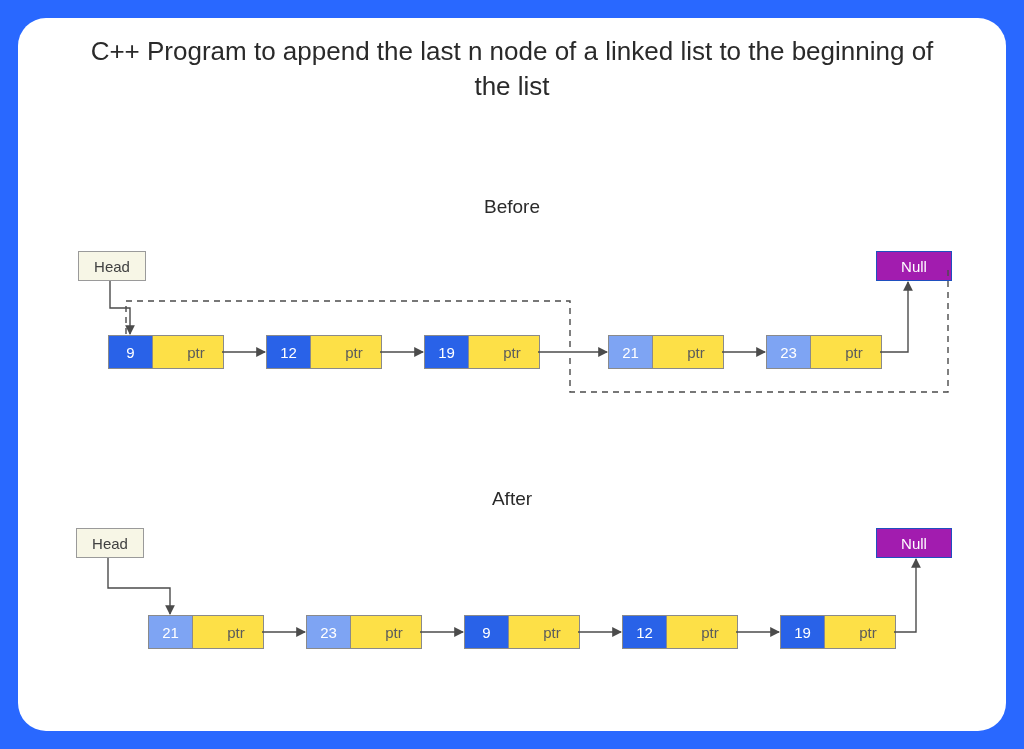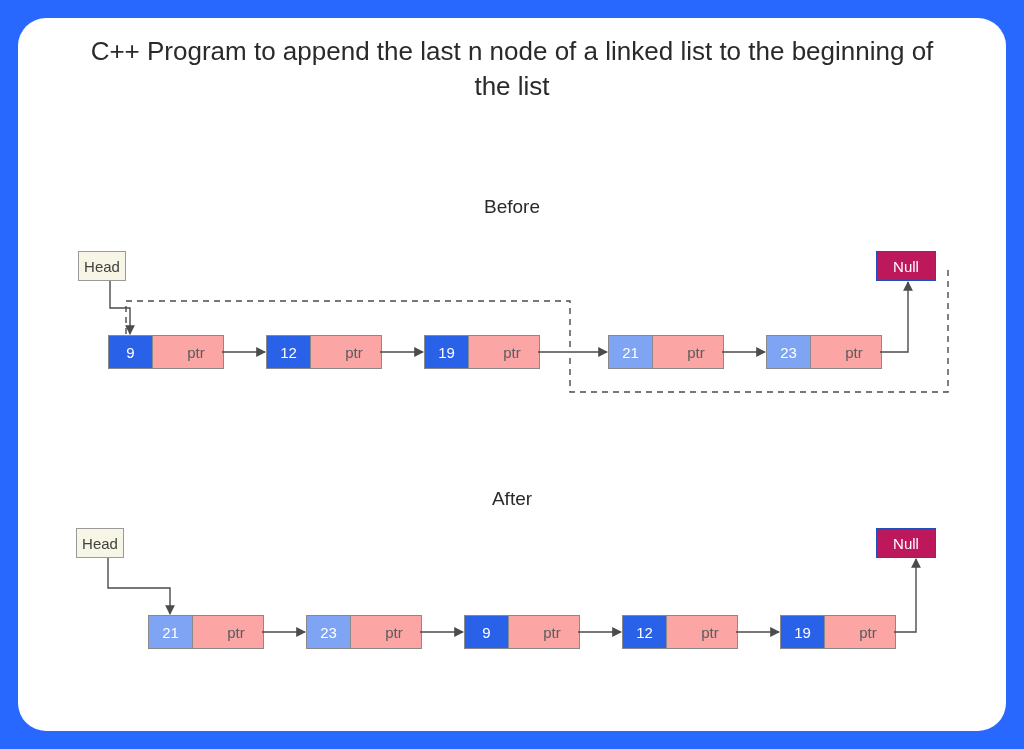--- a/index.html
+++ b/index.html
@@ -43,49 +43,49 @@
     border: 1px solid #9a9a9a;
     display: flex;
     align-items: center;
     justify-content: center;
     font-size: 15px;
   }
   .head-box {
     background: #f7f6e6;
     color: #414141;
     padding: 6px 10px;
-    width: 48px;
+    width: 68px;
     height: 30px;
   }
   .null-box {
-    background: #be185d;
+    background: #a21caf;
     color: #ffffff;
     border: 1px solid #1f4fbf;
-    width: 60px;
+    width: 76px;
     height: 30px;
   }
   .node {
     position: absolute;
     display: flex;
     height: 34px;
     border: 1px solid #8a8a8a;
   }
   .node .val {
     width: 44px;
     display: flex;
     align-items: center;
     justify-content: center;
     color: #fff;
     font-size: 15px;
     font-weight: 500;
     border-right: 1px solid #8a8a8a;
   }
   .node .ptr {
     width: 70px;
-    background: #fca5a5;
+    background: #fde047;
     display: flex;
     align-items: center;
     justify-content: center;
     color: #5c5c5c;
     font-size: 15px;
     padding-left: 16px;
   }
   .val-dark  { background: #2962e8; }
   .val-light { background: #7ea4f3; text-align: right; }
 

